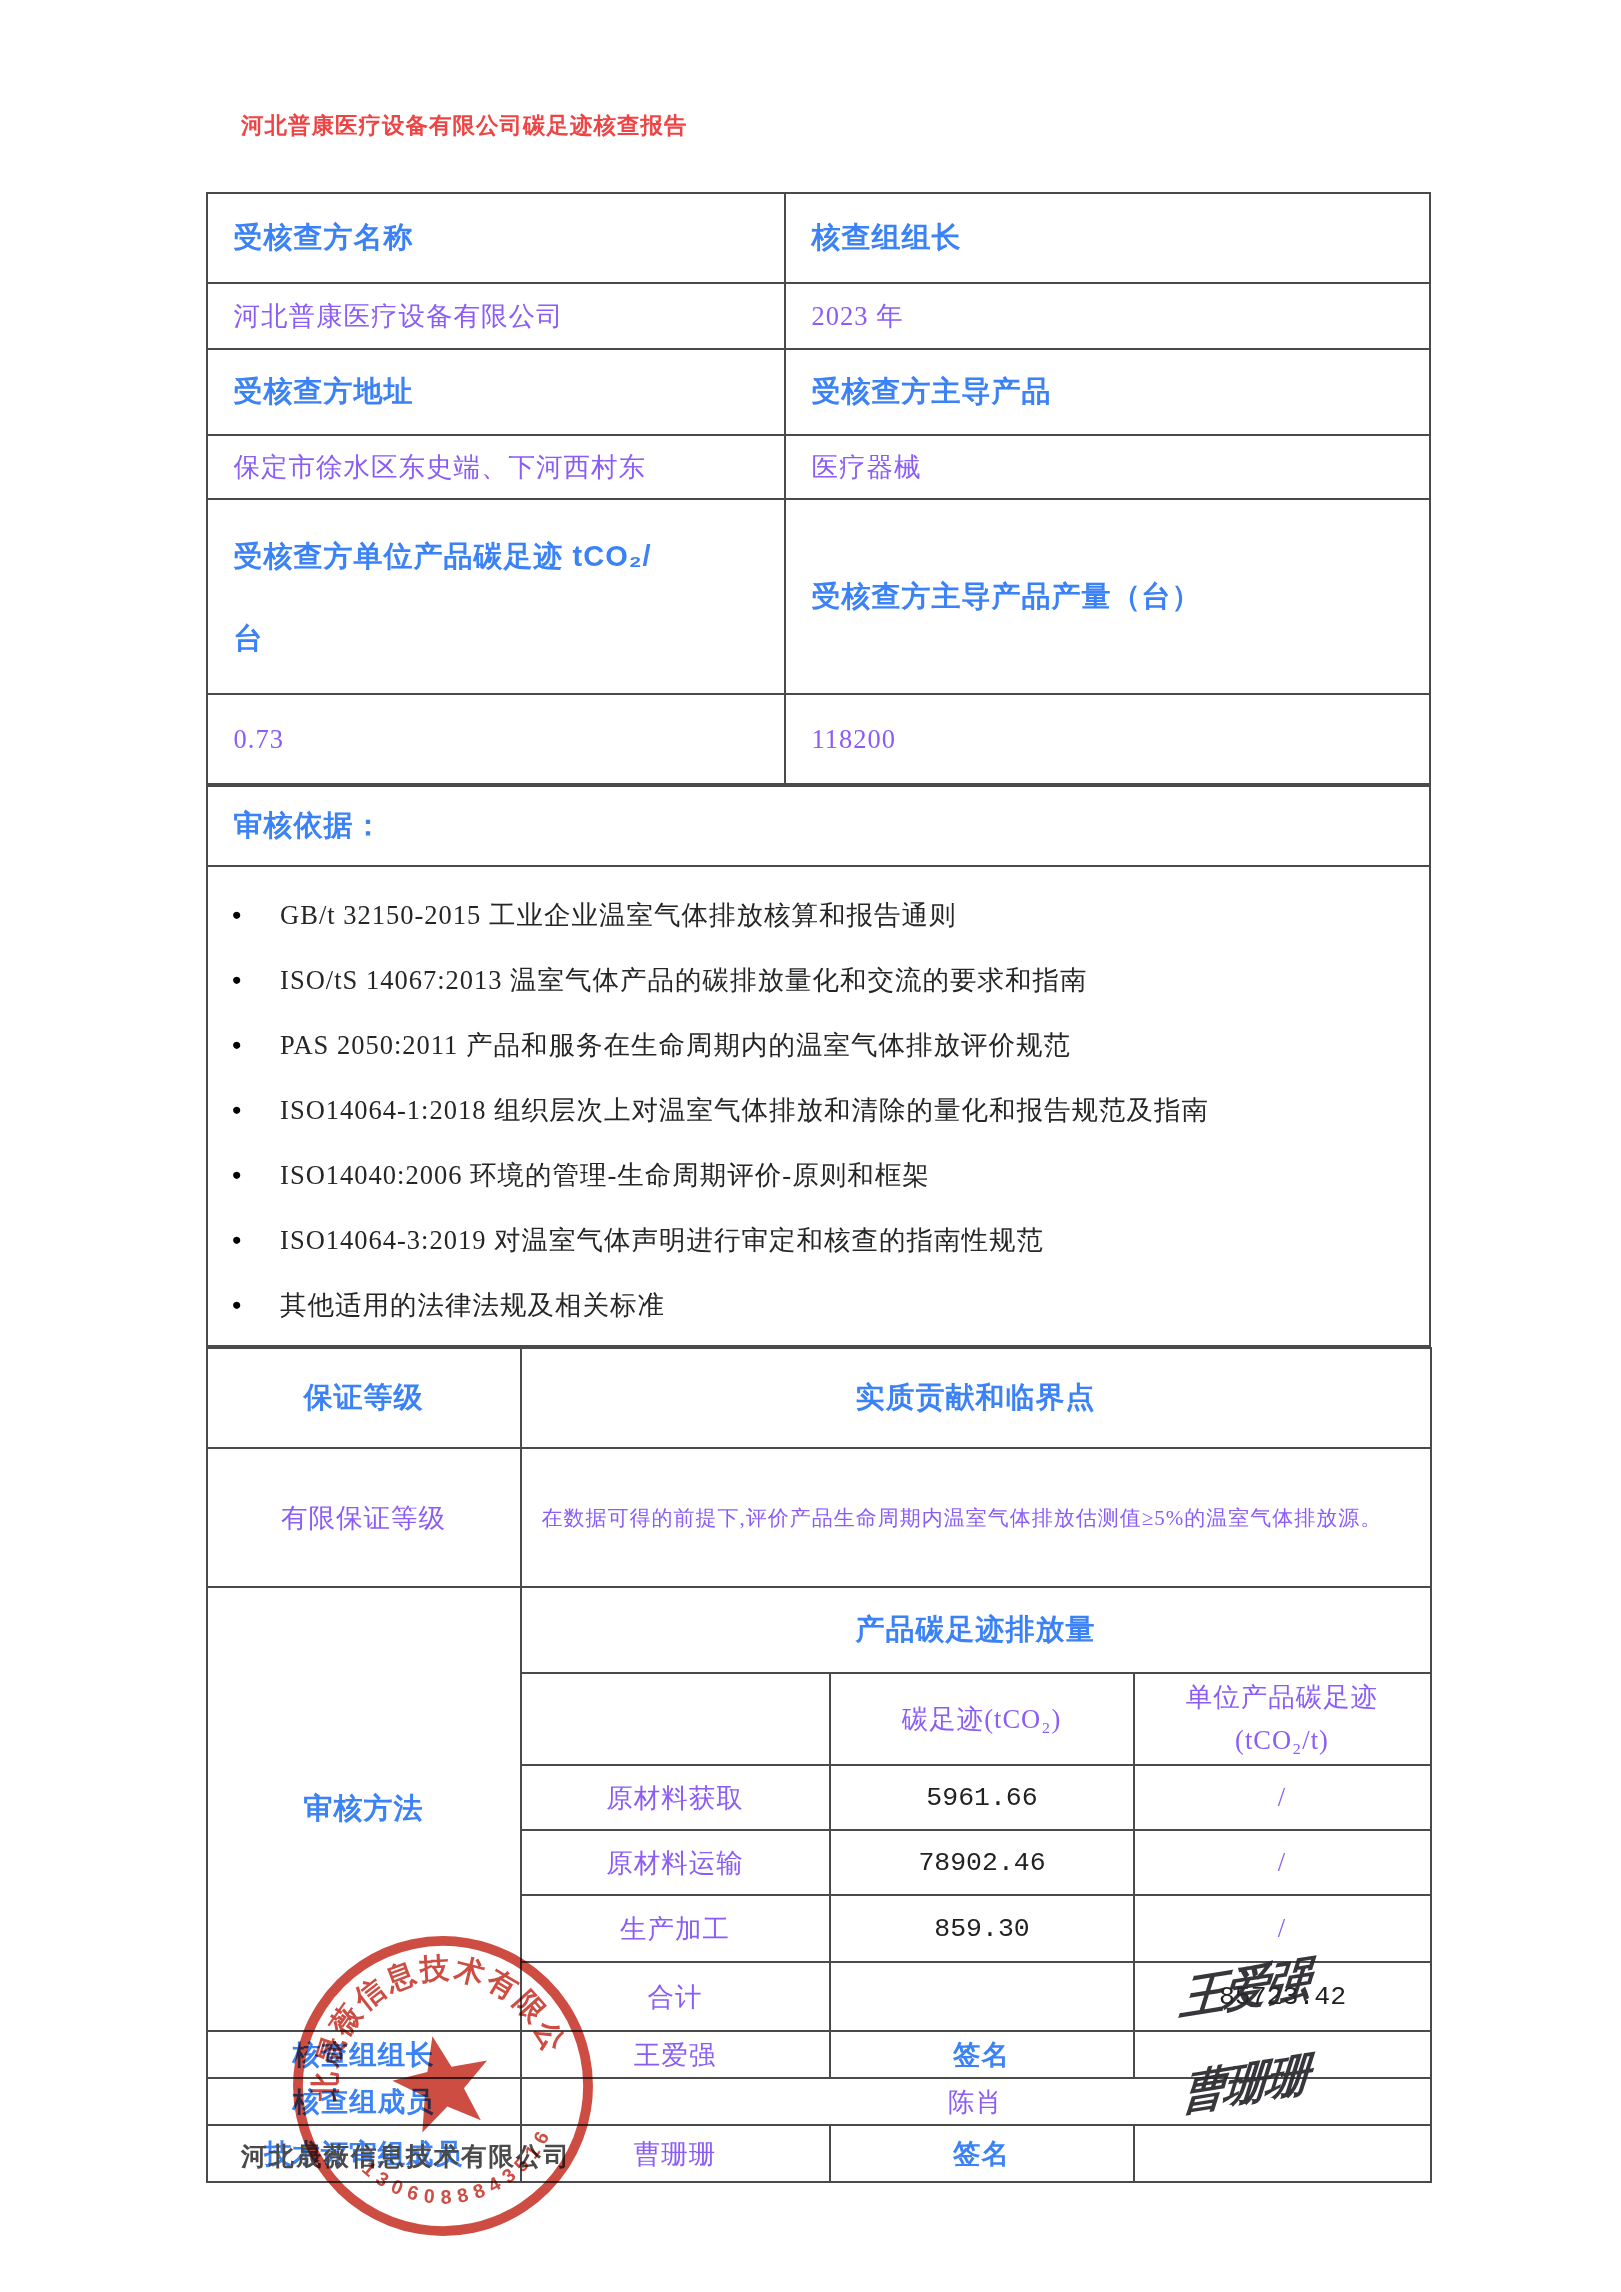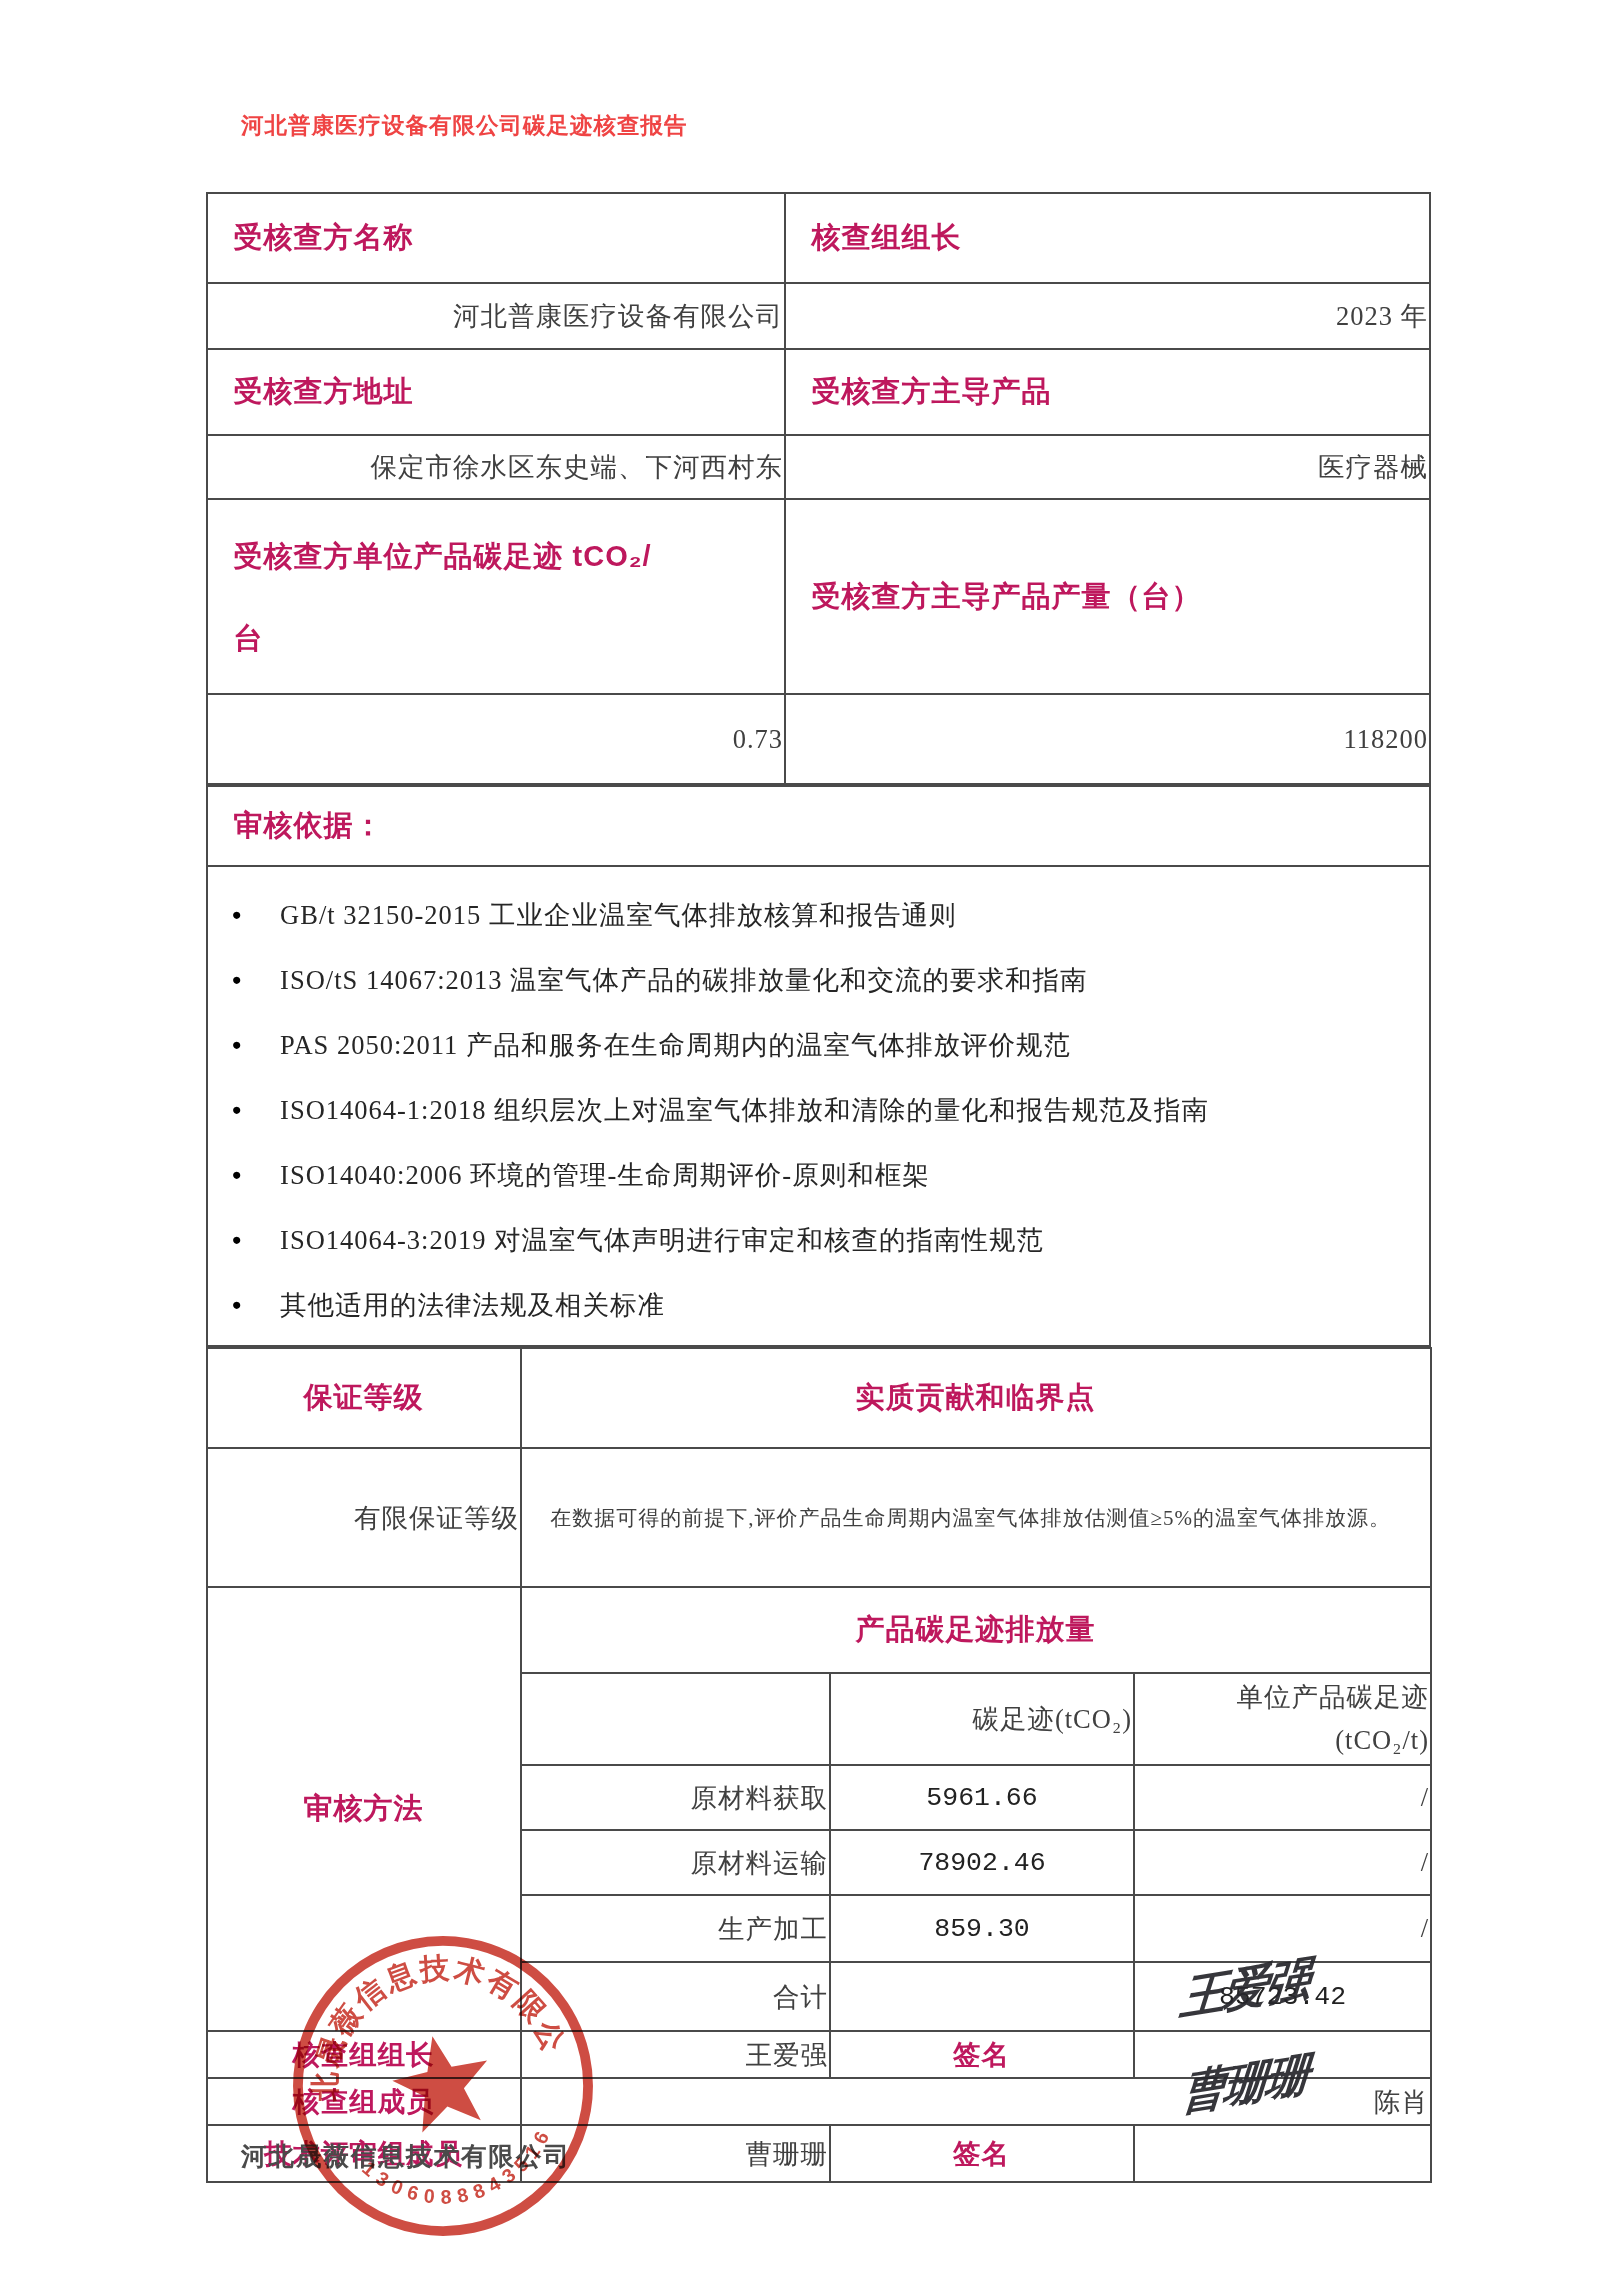--- a/index.html
+++ b/index.html
@@ -11,24 +11,24 @@
     position:absolute;left:241px;top:110px;font-size:22.5px;font-weight:bold;
     color:#ef4444;font-family:"Liberation Serif","DejaVu Serif",serif;letter-spacing:1px;
   }
   .doc{position:absolute;left:206px;top:192px;width:1223px;}
   table.tbl{border-collapse:collapse;table-layout:fixed;width:1223px;}
   table.tbl td{border:2px solid #4a4a4a;overflow:visible;}
   table.t2,table.t3{border-top:none;}
   table.t2 td,table.t3 td{border-top-width:2.9px;}
   .hd{
     font-family:"Liberation Sans","DejaVu Sans",sans-serif;font-weight:bold;
-    font-size:29px;color:#be185d;padding-left:25.5px;letter-spacing:1px;
+    font-size:29px;color:#3b82f6;padding-left:25.5px;letter-spacing:1px;
   }
   .ctr{text-align:center;padding-left:0 !important;}
-  .ser{font-size:26.5px;color:#404040;padding-left:25.5px;letter-spacing:1px;text-align:right;}
+  .ser{font-size:26.5px;color:#8b5cf6;padding-left:25.5px;letter-spacing:1px;}
   .num{
     font-family:Liberation Mono, monospace;font-size:26.5px;
     color:#222;text-align:center;letter-spacing:0;
   }
   .twolines{line-height:82px;vertical-align:middle;}
   .bullets-cell{vertical-align:top;padding:15.7px 19.6px 7.8px 23.5px;}
   .bullet-item{display:flex;align-items:center;height:65px;font-size:26.5px;color:#262626;letter-spacing:1px;}
   .dot{width:19.6px;font-size:16.7px;color:#000;margin-right:29px;flex:0 0 auto;}
   .mat-text{line-height:68px;padding:9.8px 39px 9.8px 19.6px;letter-spacing:1px;font-size:21px;}
   .unit-col div{line-height:43px;}

